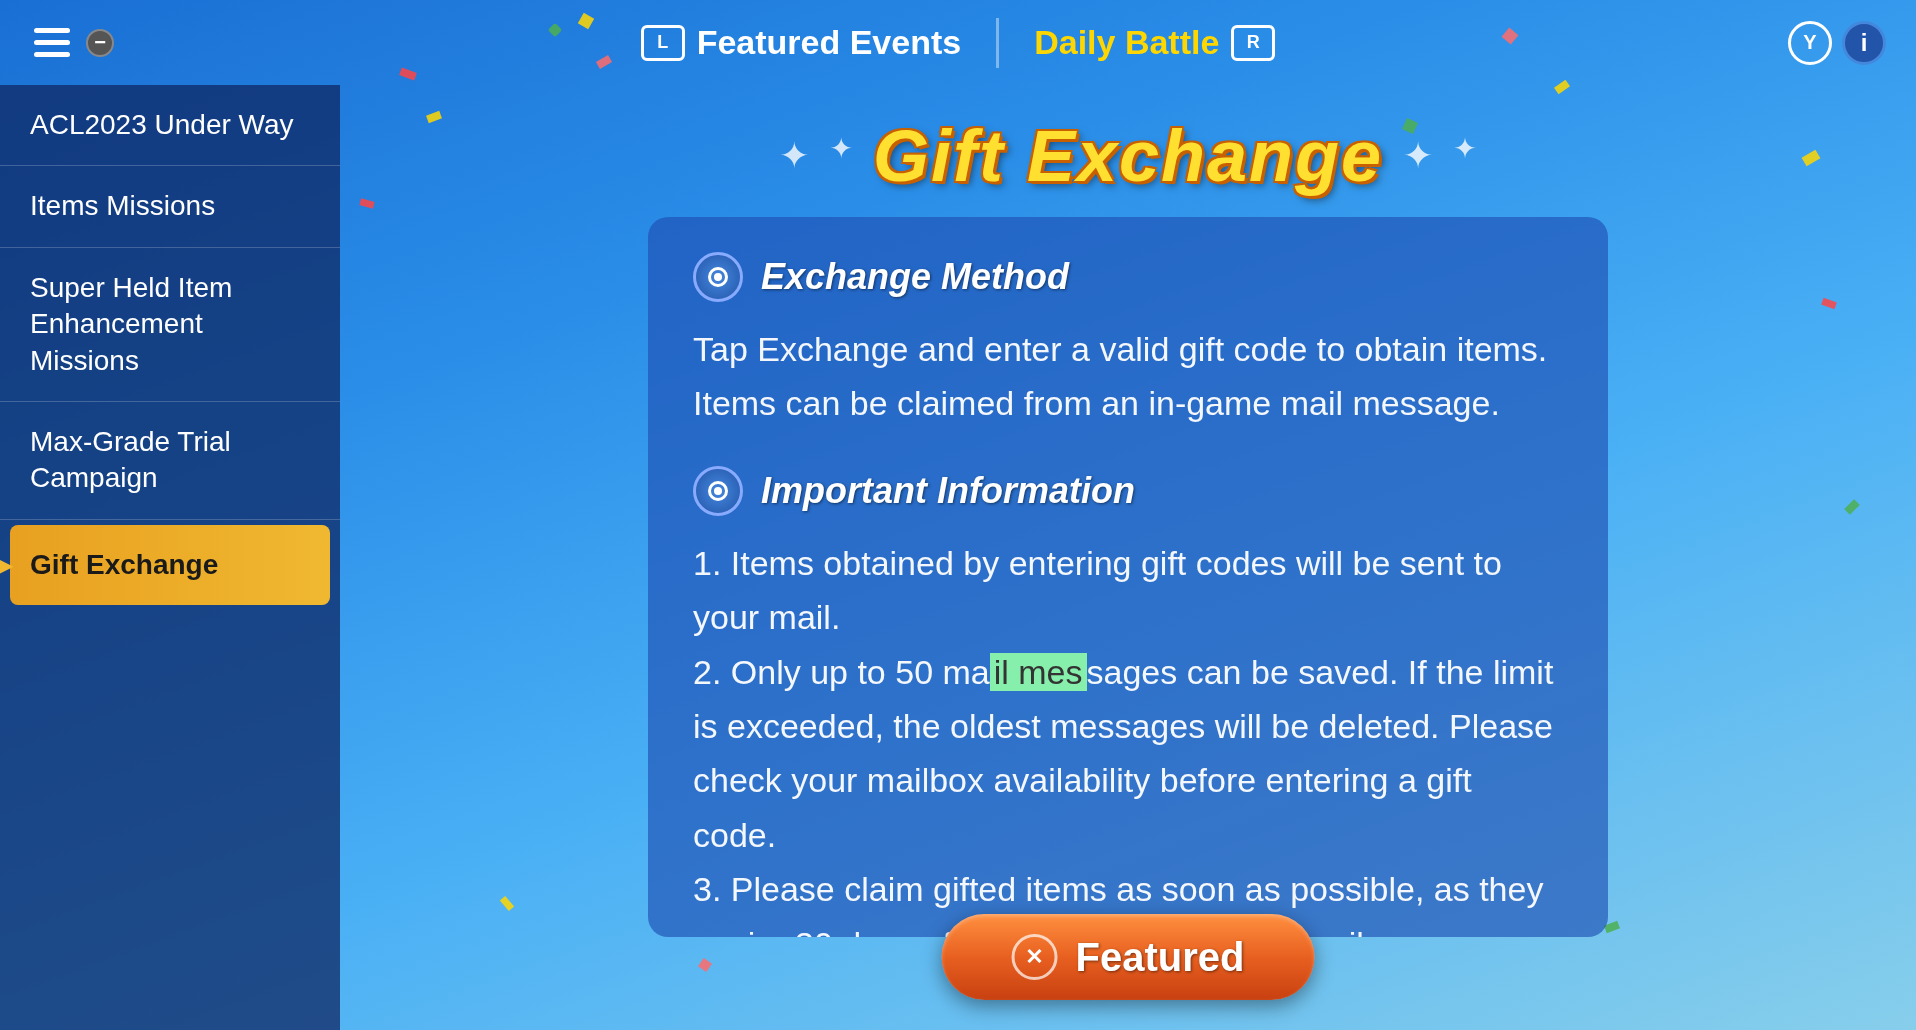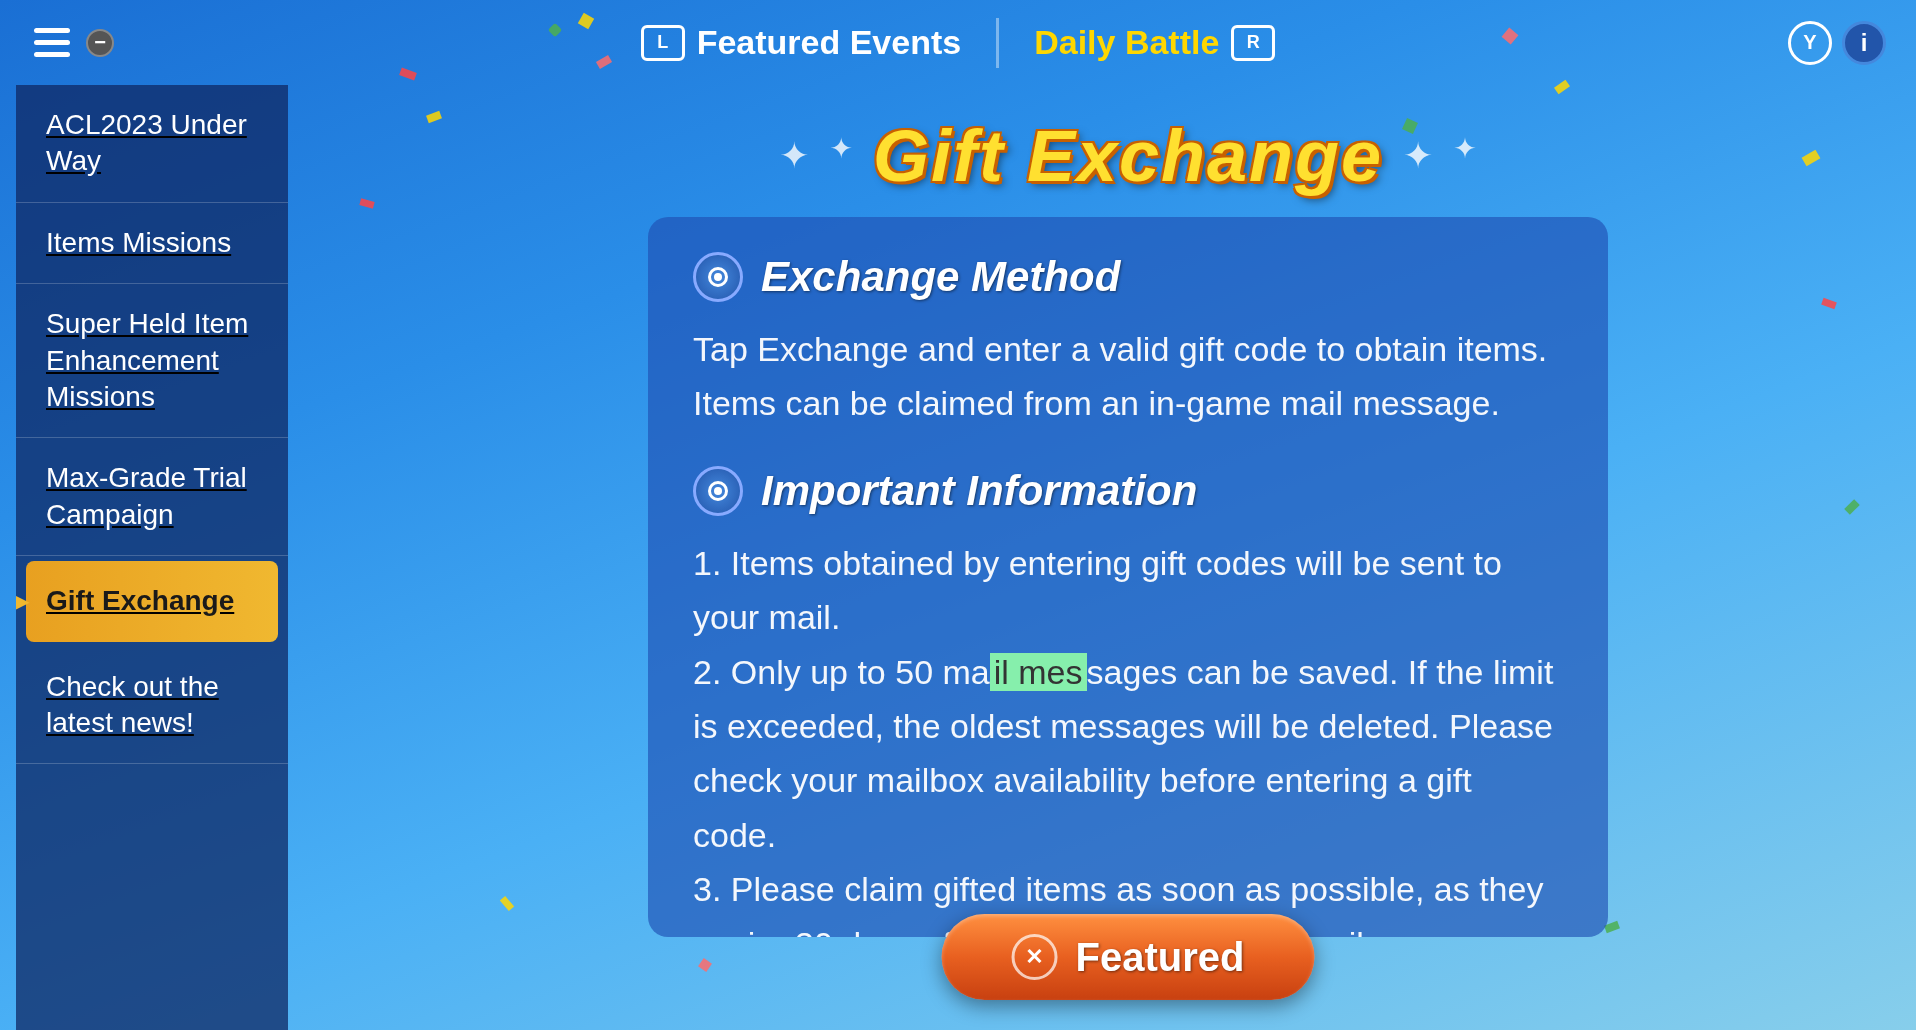--- a/index.html
+++ b/index.html
@@ -155,29 +155,28 @@
       justify-content: center;
       color: white;
       font-size: 24px;
       font-weight: bold;
       border: 3px solid #4488dd;
     }
 
     
     .sidebar {
       position: absolute;
-      left: 16px;
+      left: 0;
       top: 85px;
-      width: 272px;
+      width: 340px;
       bottom: 0;
       background: rgba(15, 40, 100, 0.75);
       z-index: 5;
       overflow-y: auto;
       scrollbar-width: none;
-      text-decoration: underline;
     }
     .sidebar::-webkit-scrollbar { display: none; }
 
     .sidebar-item {
       padding: 22px 30px;
       border-bottom: 1px solid rgba(255,255,255,0.2);
       cursor: pointer;
       color: white;
       font-size: 28px;
       font-weight: 500;
@@ -291,21 +290,21 @@
       height: 8px;
       background: white;
       border-radius: 50%;
       position: absolute;
       top: 50%;
       left: 50%;
       transform: translate(-50%, -50%);
     }
 
     .section-title {
-      font-size: 42px;
+      font-size: 36px;
       font-style: italic;
       font-weight: 700;
       color: white;
       text-shadow: 1px 1px 3px rgba(0,0,0,0.5);
     }
 
     .section-body {
       font-size: 34px;
       line-height: 1.6;
       color: rgba(255,255,255,0.95);
@@ -428,23 +427,20 @@
   </div>
   <div class="sidebar-item">
     <span class="item-label">Super Held Item Enhancement Missions</span>
   </div>
   <div class="sidebar-item">
     <span class="item-label">Max-Grade Trial Campaign</span>
   </div>
   <div class="sidebar-item active">
     <span class="item-label">Gift Exchange</span>
   </div>
-  <div class="sidebar-item">
-    <span class="item-label">Check out the latest news!</span>
-  </div>
 </div>
 
 <div class="main-content">
 
   <div class="page-title-container">
     <span class="sparkle" style="position:relative;font-size:36px;">✦</span>
     <span class="sparkle" style="position:relative;font-size:28px;margin-top:-15px;">✦</span>
     <h1 class="page-title">Gift Exchange</h1>
     <span class="sparkle" style="position:relative;font-size:36px;">✦</span>
     <span class="sparkle" style="position:relative;font-size:28px;margin-top:-15px;">✦</span>

